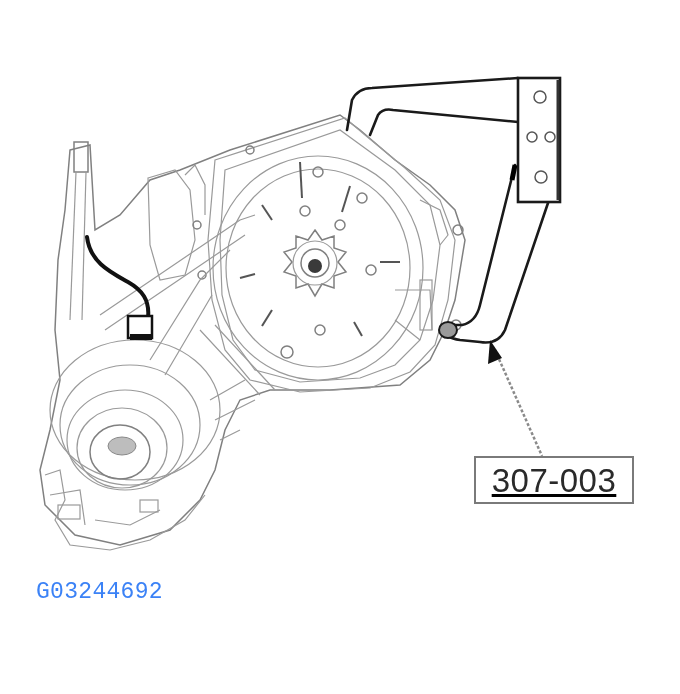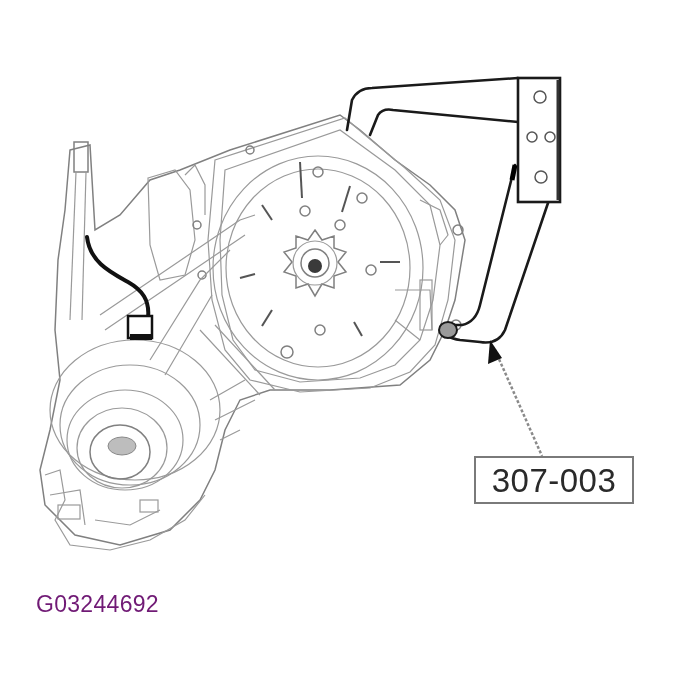--- a/index.html
+++ b/index.html
@@ -26,35 +26,36 @@
       left: 474px;
       top: 456px;
       width: 160px;
       height: 48px;
       border: 2px solid #7a7a7a;
       box-sizing: border-box;
       background: #ffffff;
       display: flex;
       align-items: center;
       justify-content: center;
+      text-decoration: underline;
     }
     .callout-text {
       font-family: "Liberation Sans", sans-serif;
       font-size: 33px;
       color: #2a2a2a;
       letter-spacing: 0.5px;
       line-height: 1;
     }
     .figure-id {
       position: absolute;
       left: 36px;
-      top: 593px;
-      font-family: Liberation Sans, sans-serif;
+      top: 581px;
+      font-family: Liberation Mono, monospace;
       font-size: 23px;
-      color: #701a75;
+      color: #3b82f6;
       line-height: 1;
       letter-spacing: 0.3px;
     }
     .thin { stroke: #9a9a9a; stroke-width: 1.2; fill: none; }
     .mid { stroke: #808080; stroke-width: 1.5; fill: none; }
     .dark { stroke: #1a1a1a; stroke-width: 2.6; fill: none; stroke-linecap: round; stroke-linejoin: round; }
     .wire { stroke: #111111; stroke-width: 4; fill: none; stroke-linecap: round; }
   </style>
 </head>
 <body>

